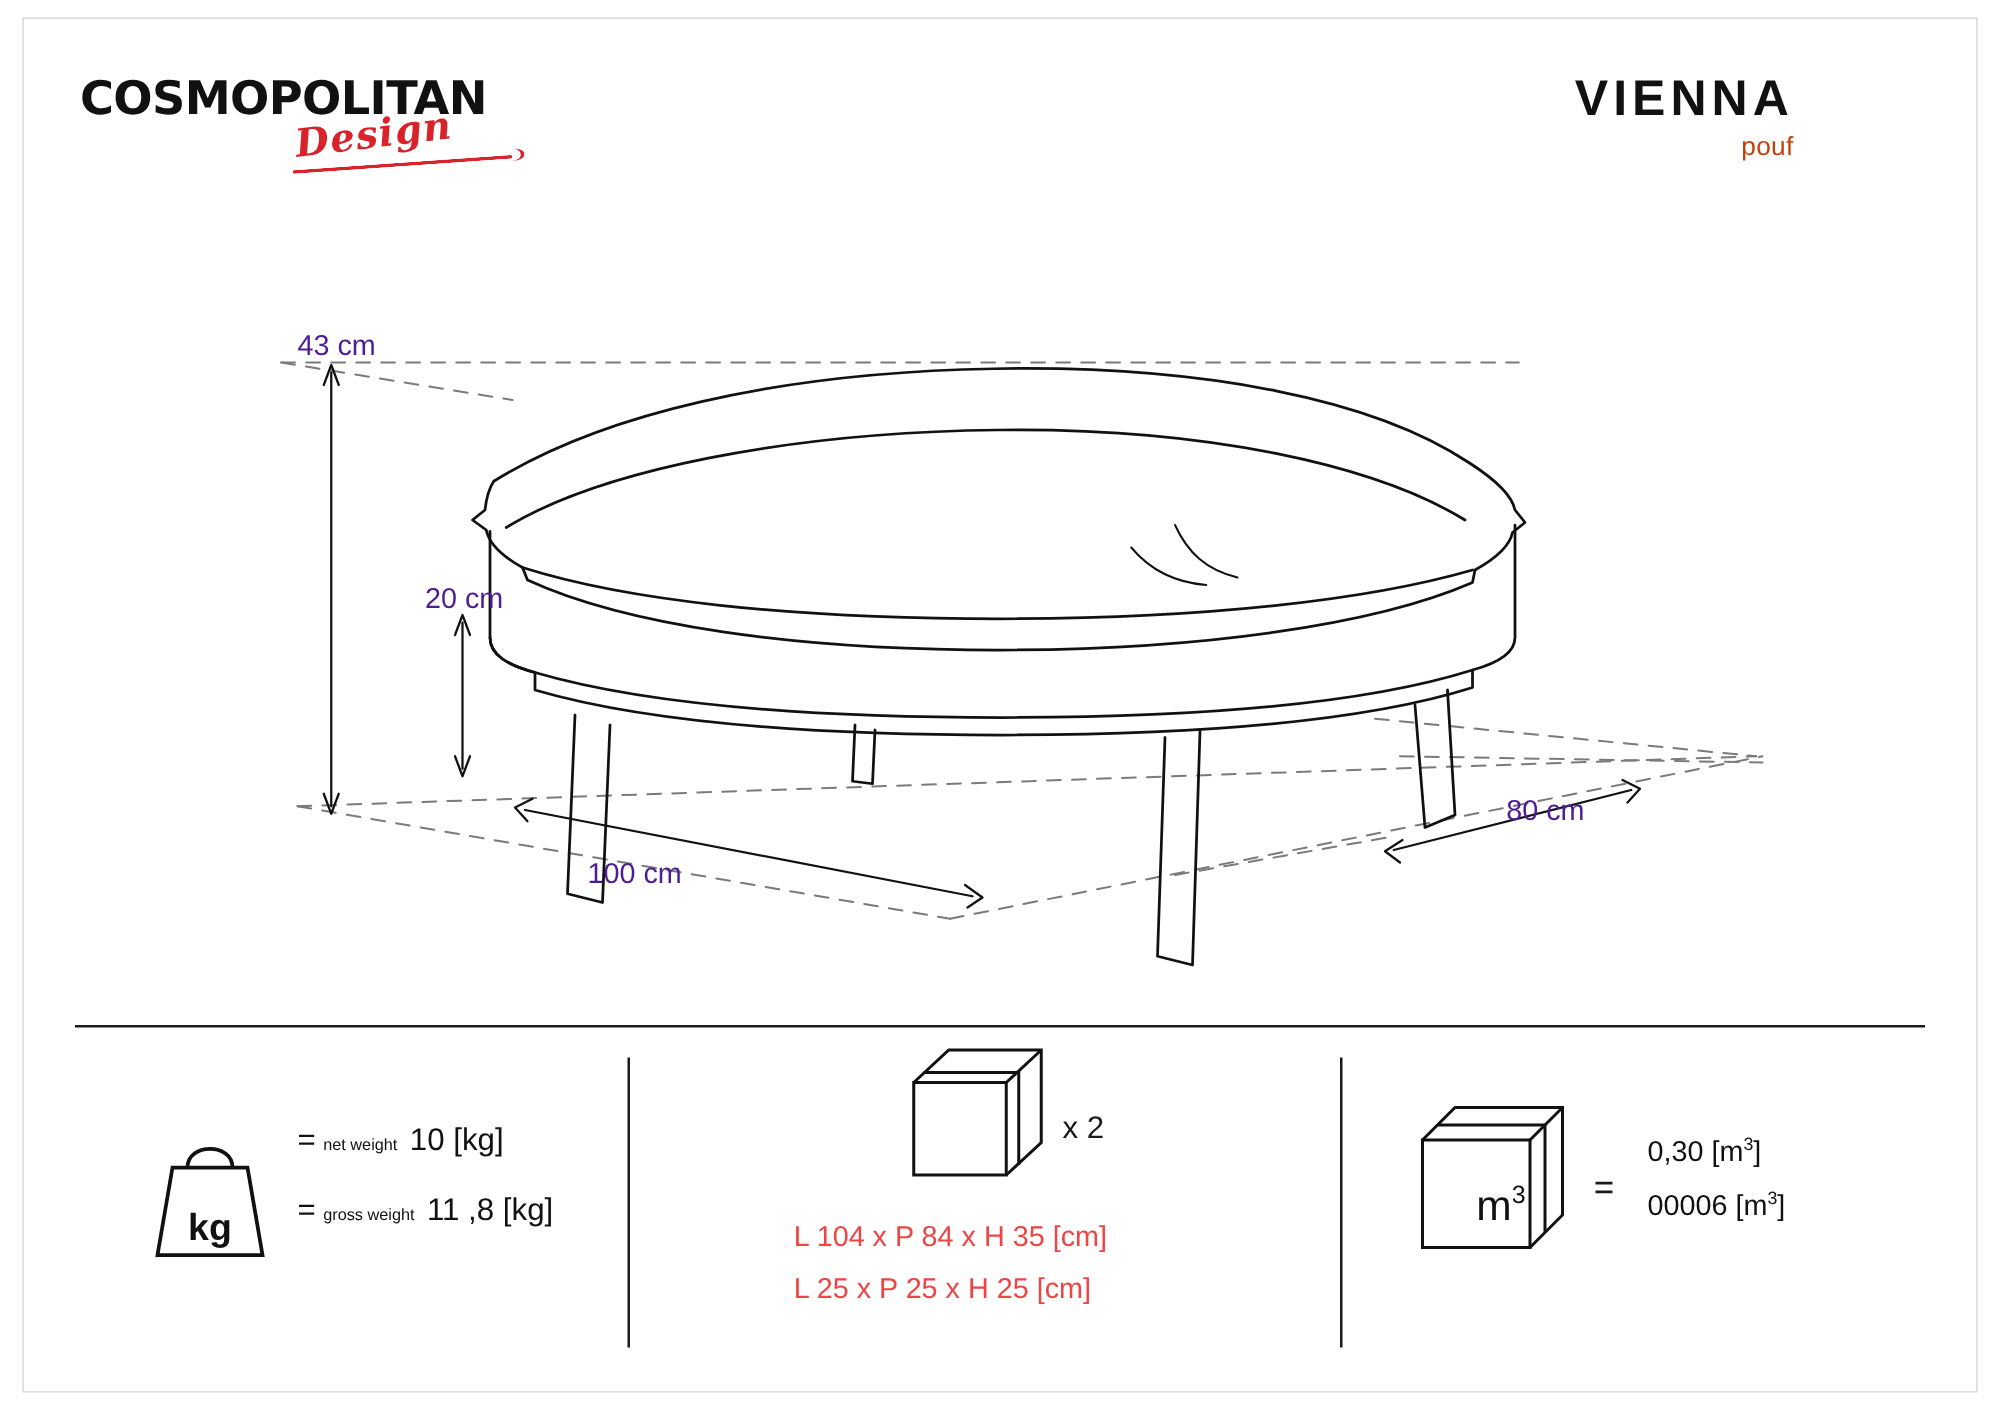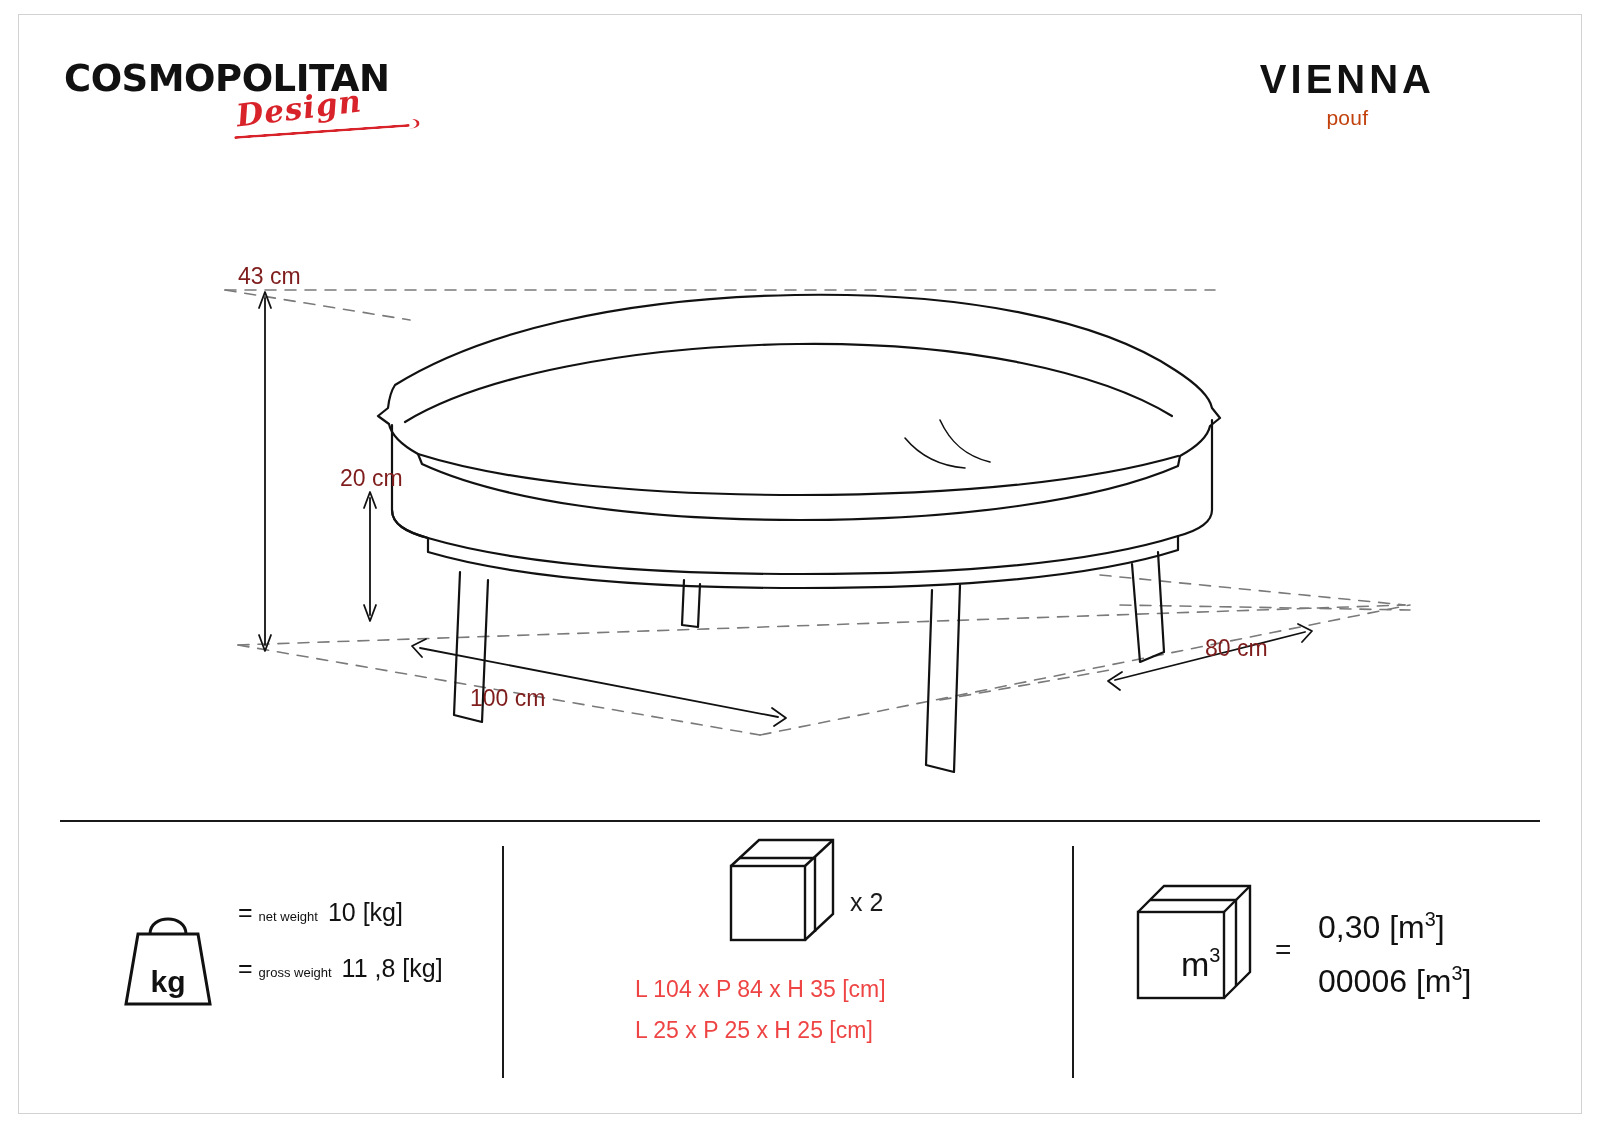--- a/index.html
+++ b/index.html
@@ -74,21 +74,21 @@
     width:14px;
     height:10px;
     border-right:3px solid #d8232a;
     border-radius: 0 60% 60% 0 / 0 50% 50% 0;
   }
 
   .product {
     position: absolute;
     right: 165px;
     top: 58px;
-    text-align: center;
+    text-align: right;
   }
   .product-name {
     font-family: "Liberation Sans", sans-serif;
     font-size: 40px;
     font-weight: bold;
     letter-spacing: 4px;
     color: #111111;
     line-height: 1.05;
   }
   .product-type {
@@ -104,21 +104,21 @@
     position: absolute;
     left: 60px;
     top: 180px;
     width: 1480px;
     height: 620px;
   }
   .dim-label {
     position: absolute;
     font-family: "Liberation Sans", sans-serif;
     font-size: 23px;
-    color: #7f1d1d;
+    color: #4c1d95;
     white-space: nowrap;
   }
   #lbl-43 { left: 178px; top: 83px; }
   #lbl-20 { left: 280px; top: 285px; }
   #lbl-100 { left: 410px; top: 505px; }
   #lbl-80 { left: 1145px; top: 455px; text-align: right; }
 
   
   .hr {
     position: absolute;
@@ -232,21 +232,21 @@
     font-family: "Liberation Sans", sans-serif;
     font-size: 28px;
   }
   .vol-vals {
     position: absolute;
     left: 228px;
     top: 52px;
   }
   .vol-val {
     font-family: "Liberation Sans", sans-serif;
-    font-size: 32px;
+    font-size: 23px;
     color: #111111;
     margin-bottom: 16px;
     white-space: nowrap;
   }
   sup { font-size: 0.62em; }
 </style>
 </head>
 <body>
 
 <div id="page">

